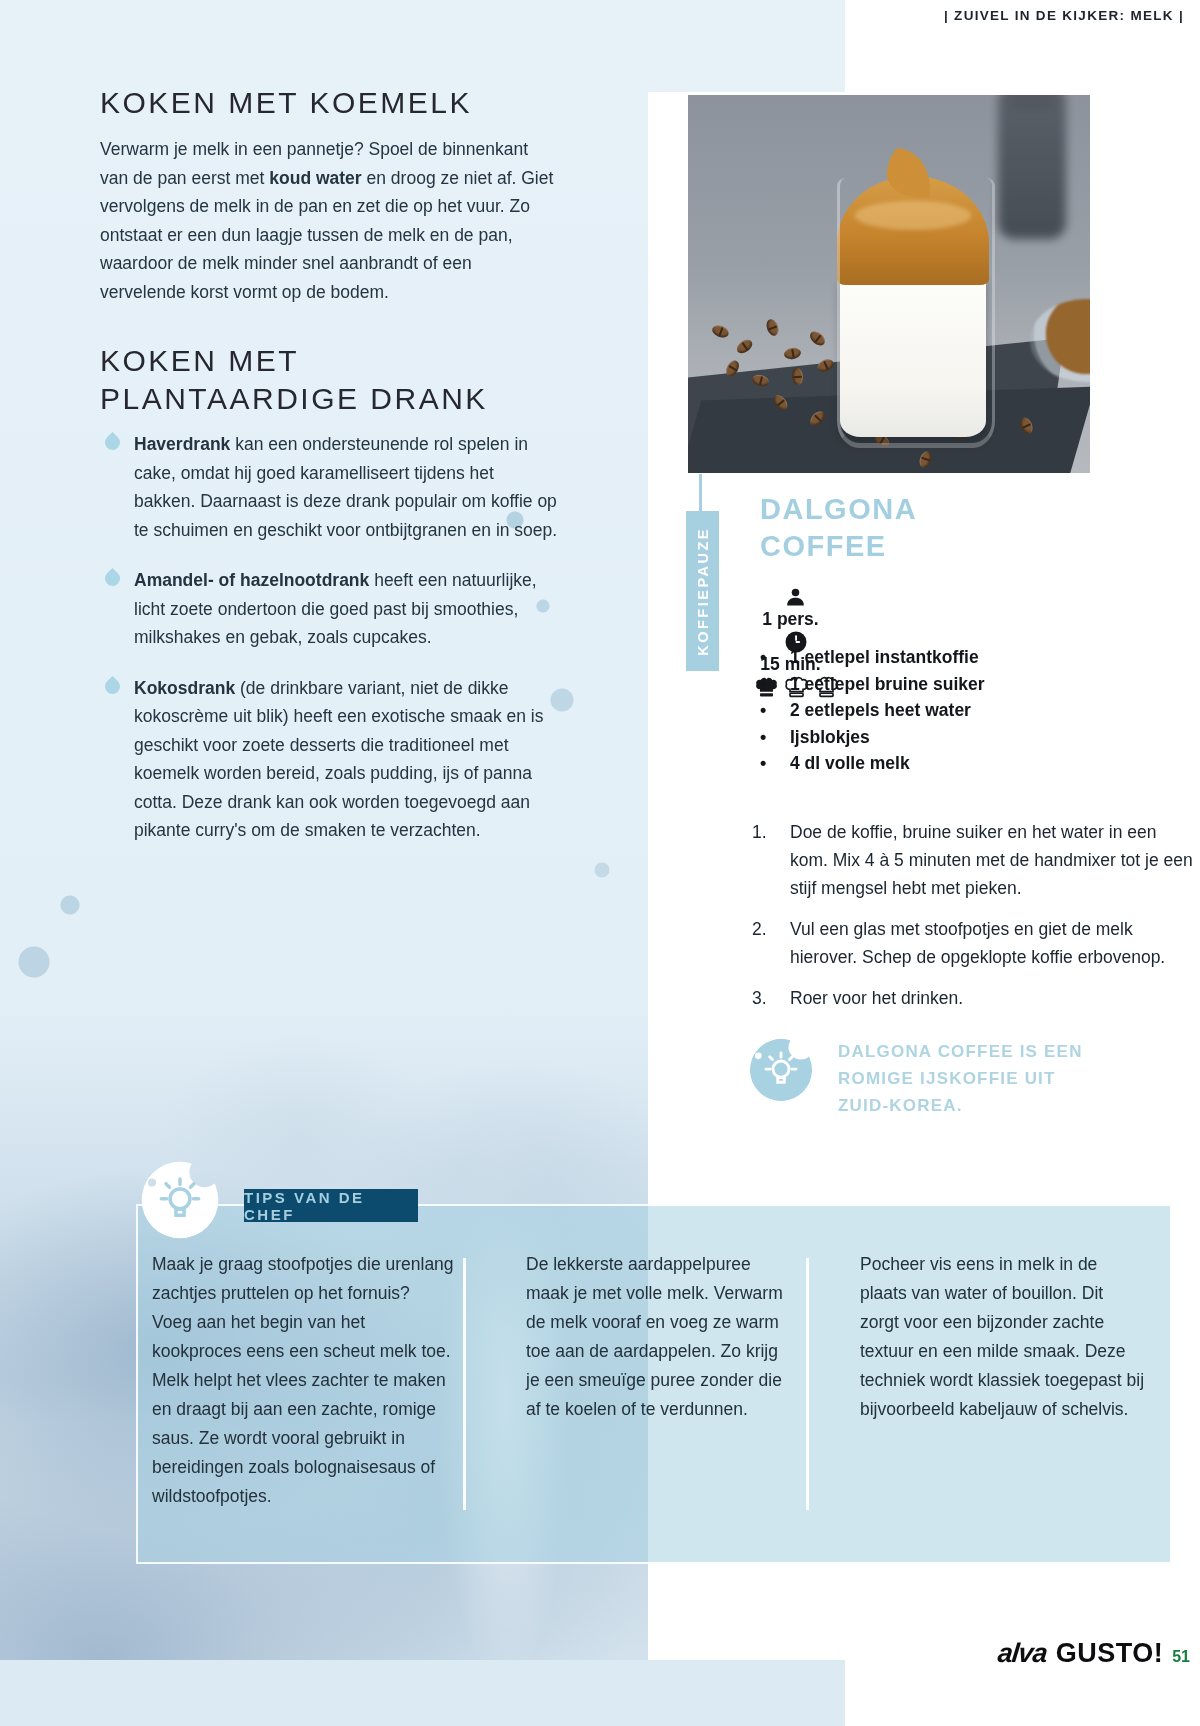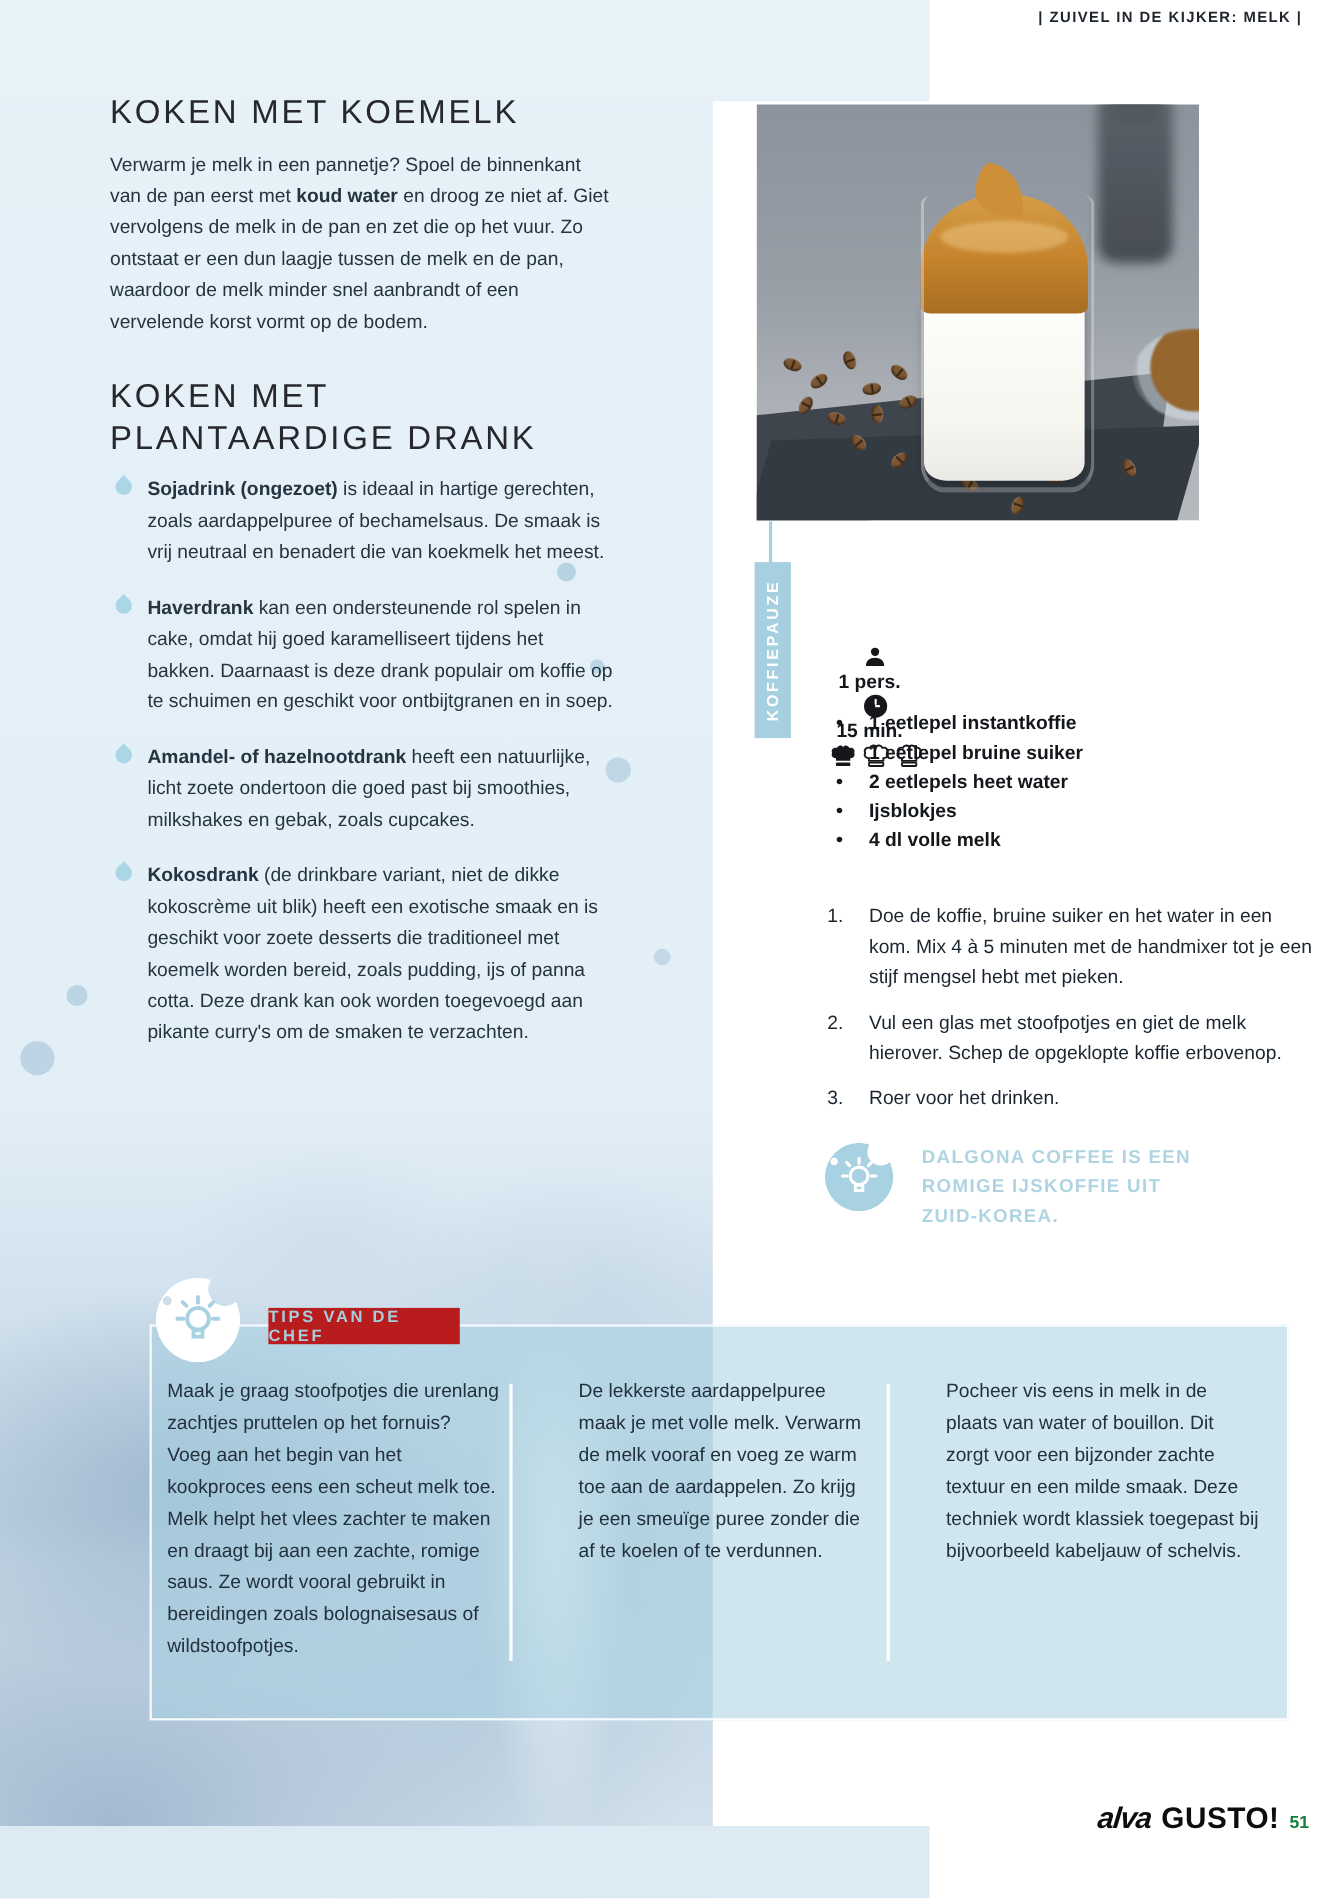--- a/index.html
+++ b/index.html
@@ -102,21 +102,21 @@
           margin-bottom:13px;counter-increment:step;}
   .steps li::before{content:counter(step) ".";position:absolute;left:0;top:0;}
   .note-icon{position:absolute;left:747px;top:1036px;}
   .note-text{position:absolute;left:838px;top:1038px;font-size:17px;font-weight:bold;
           letter-spacing:1.2px;line-height:27px;color:#aed4e2;}
 
   
   .tips-box{position:absolute;left:136px;top:1204px;width:1032px;height:356px;
           background:rgba(167,209,226,.55);border:2px solid rgba(255,255,255,.9);}
   .tips-icon{position:absolute;left:138px;top:1158px;}
-  .tips-label{position:absolute;left:244px;top:1189px;width:174px;height:33px;background:#b91c1c;
+  .tips-label{position:absolute;left:244px;top:1189px;width:174px;height:33px;background:#0c4a6e;
           display:flex;align-items:center;justify-content:center;font-size:15px;font-weight:bold;
           letter-spacing:2.5px;color:#a5cfdf;}
   .tip{position:absolute;top:44px;font-size:17.5px;line-height:29px;color:#23313c;}
   .tip1{left:14px;width:302px;}
   .tip2{left:388px;width:266px;}
   .tip3{left:722px;width:286px;}
   .tip-div{position:absolute;top:52px;width:3px;height:252px;background:rgba(255,255,255,.95);}
   .tipdiv1{left:325px;} .tipdiv2{left:668px;}
 
   b{font-weight:bold;}
@@ -164,41 +164,38 @@
   </div>
 
   <div class="leftcol">
     <h1 class="h1">KOKEN MET KOEMELK</h1>
     <p class="body-p"><span>Verwarm je melk in een pannetje? Spoel de binnenkant van de pan eerst met </span><b>koud water</b><span> en droog ze niet af. Giet vervolgens de melk in de pan en zet die op het vuur. Zo ontstaat er een dun laagje tussen de melk en de pan, waardoor de melk minder snel aanbrandt of een vervelende korst vormt op de bodem.</span></p>
 
     <h2 class="h2"><span>KOKEN MET</span><br><span>PLANTAARDIGE DRANK</span></h2>
 
     <div class="bullet">
       <span class="droplet"></span>
-      <p><b>Sojadrink (ongezoet)</b><span> is ideaal in hartige gerechten, zoals aardappelpuree of bechamelsaus. De smaak is vrij neutraal en benadert die van koekmelk het meest.</span></p>
-    </div>
-    <div class="bullet">
-      <span class="droplet"></span>
       <p><b>Haverdrank</b><span> kan een ondersteunende rol spelen in cake, omdat hij goed karamelliseert tijdens het bakken. Daarnaast is deze drank populair om koffie op te schuimen en geschikt voor ontbijtgranen en in soep.</span></p>
     </div>
     <div class="bullet">
       <span class="droplet"></span>
       <p><b>Amandel- of hazelnootdrank</b><span> heeft een natuurlijke, licht zoete ondertoon die goed past bij smoothies, milkshakes en gebak, zoals cupcakes.</span></p>
     </div>
     <div class="bullet">
       <span class="droplet"></span>
       <p><b>Kokosdrank</b><span> (de drinkbare variant, niet de dikke kokoscrème uit blik) heeft een exotische smaak en is geschikt voor zoete desserts die traditioneel met koemelk worden bereid, zoals pudding, ijs of panna cotta. Deze drank kan ook worden toegevoegd aan pikante curry's om de smaken te verzachten.</span></p>
     </div>
   </div>
 
   <div class="kp-line"></div>
   <div class="kp-tab">
     <span>KOFFIEPAUZE</span>
   </div>
 
+  <div class="r-title"><span>DALGONA</span><br><span>COFFEE</span></div>
 
   <div class="meta">
     <svg width="21" height="23" viewBox="0 0 24 24">
       <circle cx="12" cy="6.3" r="4.3" fill="#15171a"></circle>
       <path d="M2.5 21 C2.5 15.3 6.5 12.4 12 12.4 C17.5 12.4 21.5 15.3 21.5 21 Z" fill="#15171a"></path>
     </svg>
     <span class="mtxt">1 pers.</span>
     <svg width="24" height="24" viewBox="0 0 24 24">
       <circle cx="12" cy="12" r="10.5" fill="#15171a"></circle>
       <rect x="11.1" y="5.2" width="1.9" height="5.6" rx=".9" fill="#fff"></rect>

